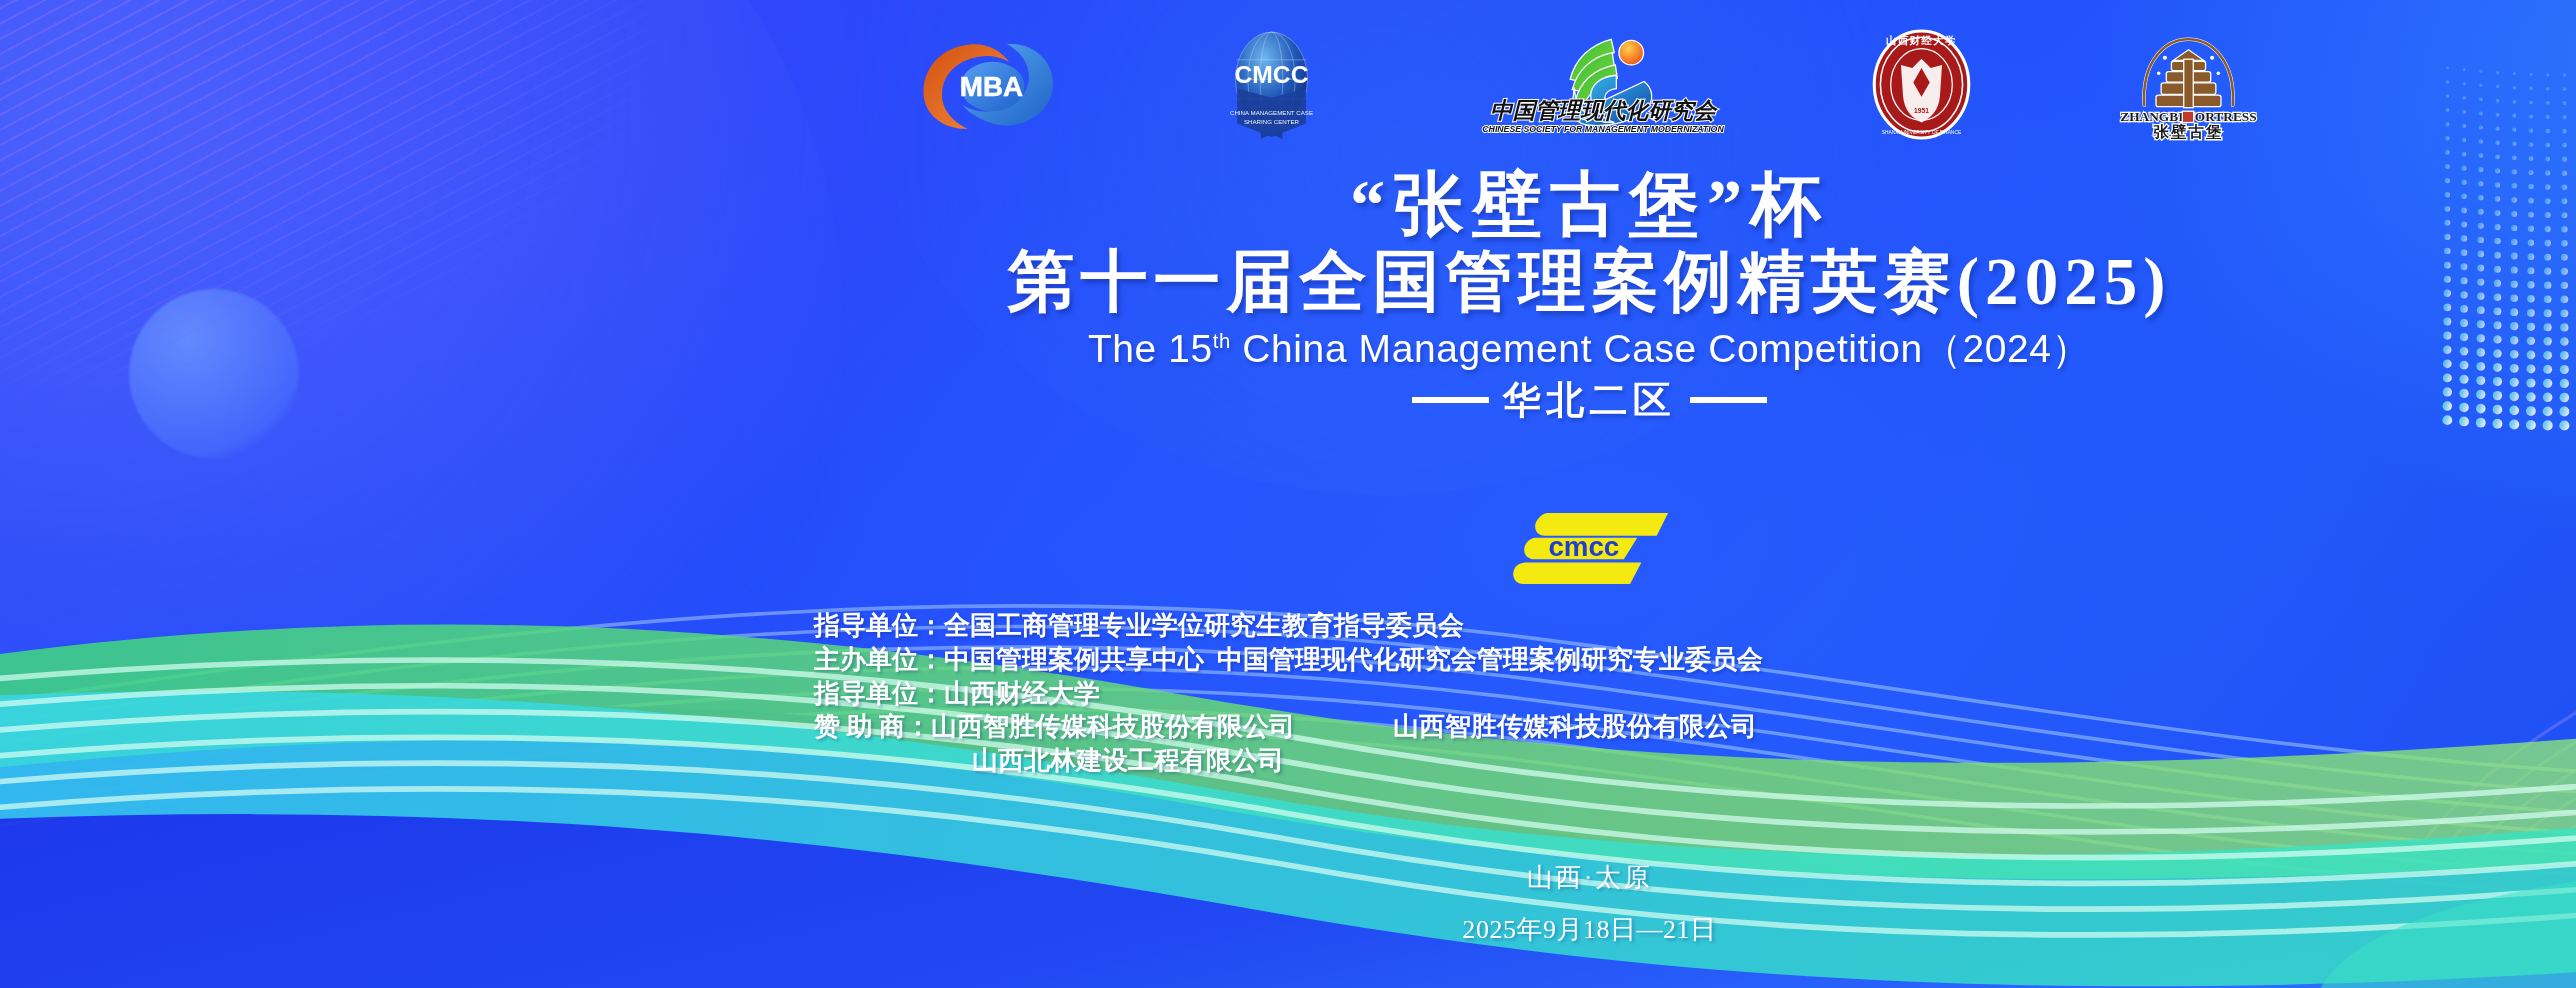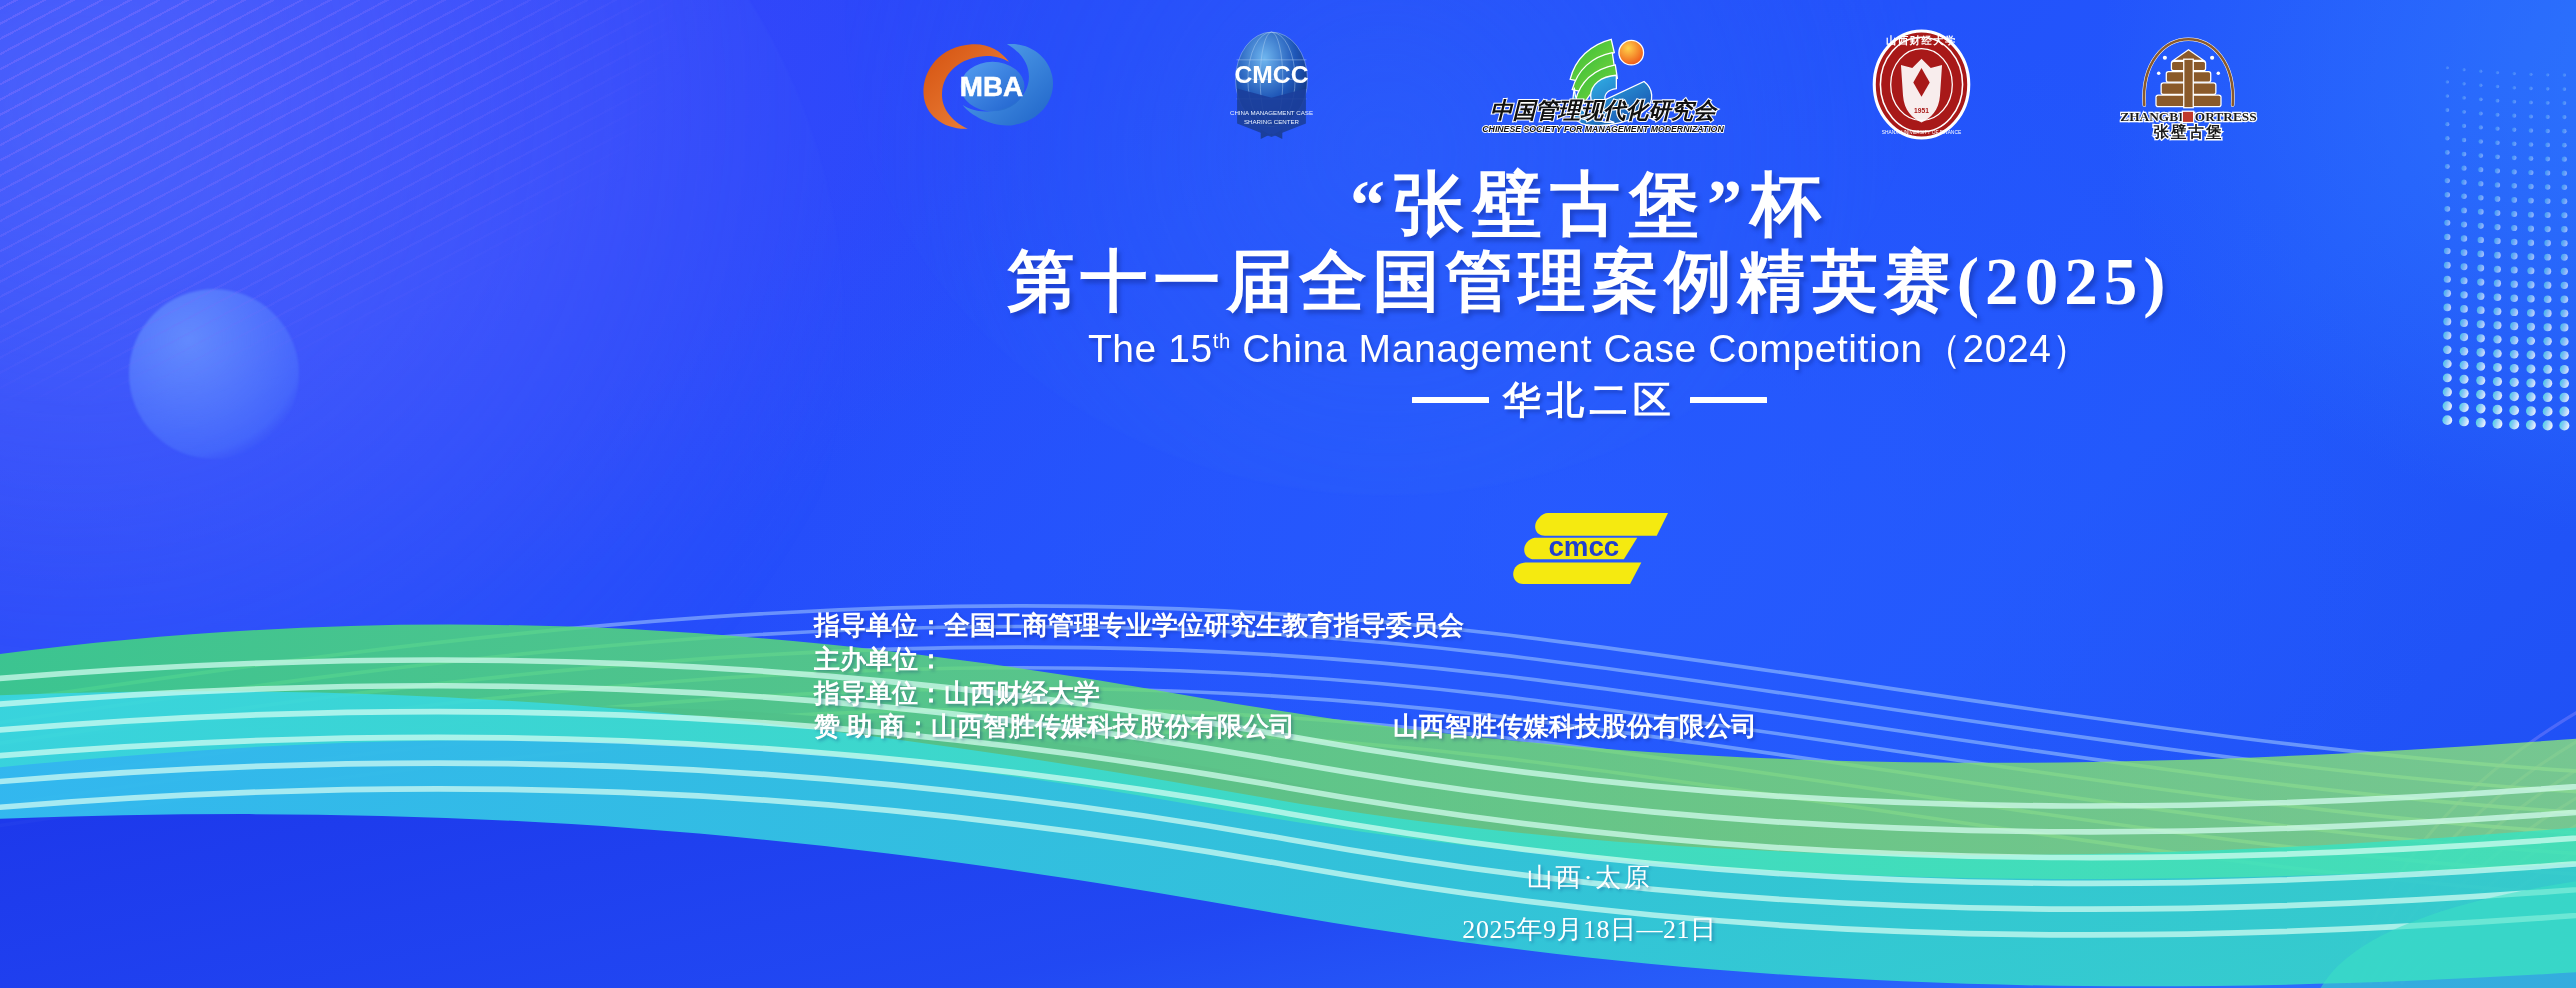--- a/index.html
+++ b/index.html
@@ -1537,34 +1537,36 @@
   </div>
 
   <div class="info">
     <div class="info-inner">
       <div class="irow">
         <span class="ilabel">指导单位：</span>
         <span class="ival">全国工商管理专业学位研究生教育指导委员会</span>
       </div>
       <div class="irow">
         <span class="ilabel">主办单位：</span>
+        <span class="ival">中国管理案例共享中心  中国管理现代化研究会管理案例研究专业委员会</span>
       </div>
       <div class="irow">
         <span class="ilabel">指导单位：</span>
         <span class="ival">山西财经大学</span>
       </div>
       <div class="irow">
         <span class="ilabel">赞 助 商：</span>
         <span class="ival">山西智胜传媒科技股份有限公司</span>
         <span class="sp-col"></span>
         <span class="ival">山西智胜传媒科技股份有限公司</span>
       </div>
       <div class="irow">
         <span class="ilabel" style="visibility:hidden">赞 助 商：</span>
         <span style="display:inline-block;width:41px"></span>
+        <span class="ival">山西北林建设工程有限公司</span>
       </div>
     </div>
   </div>
 
   <div class="place">山西·太原</div>
   <div class="dates">2025年9月18日—21日</div>
 
 </div>
 
 

